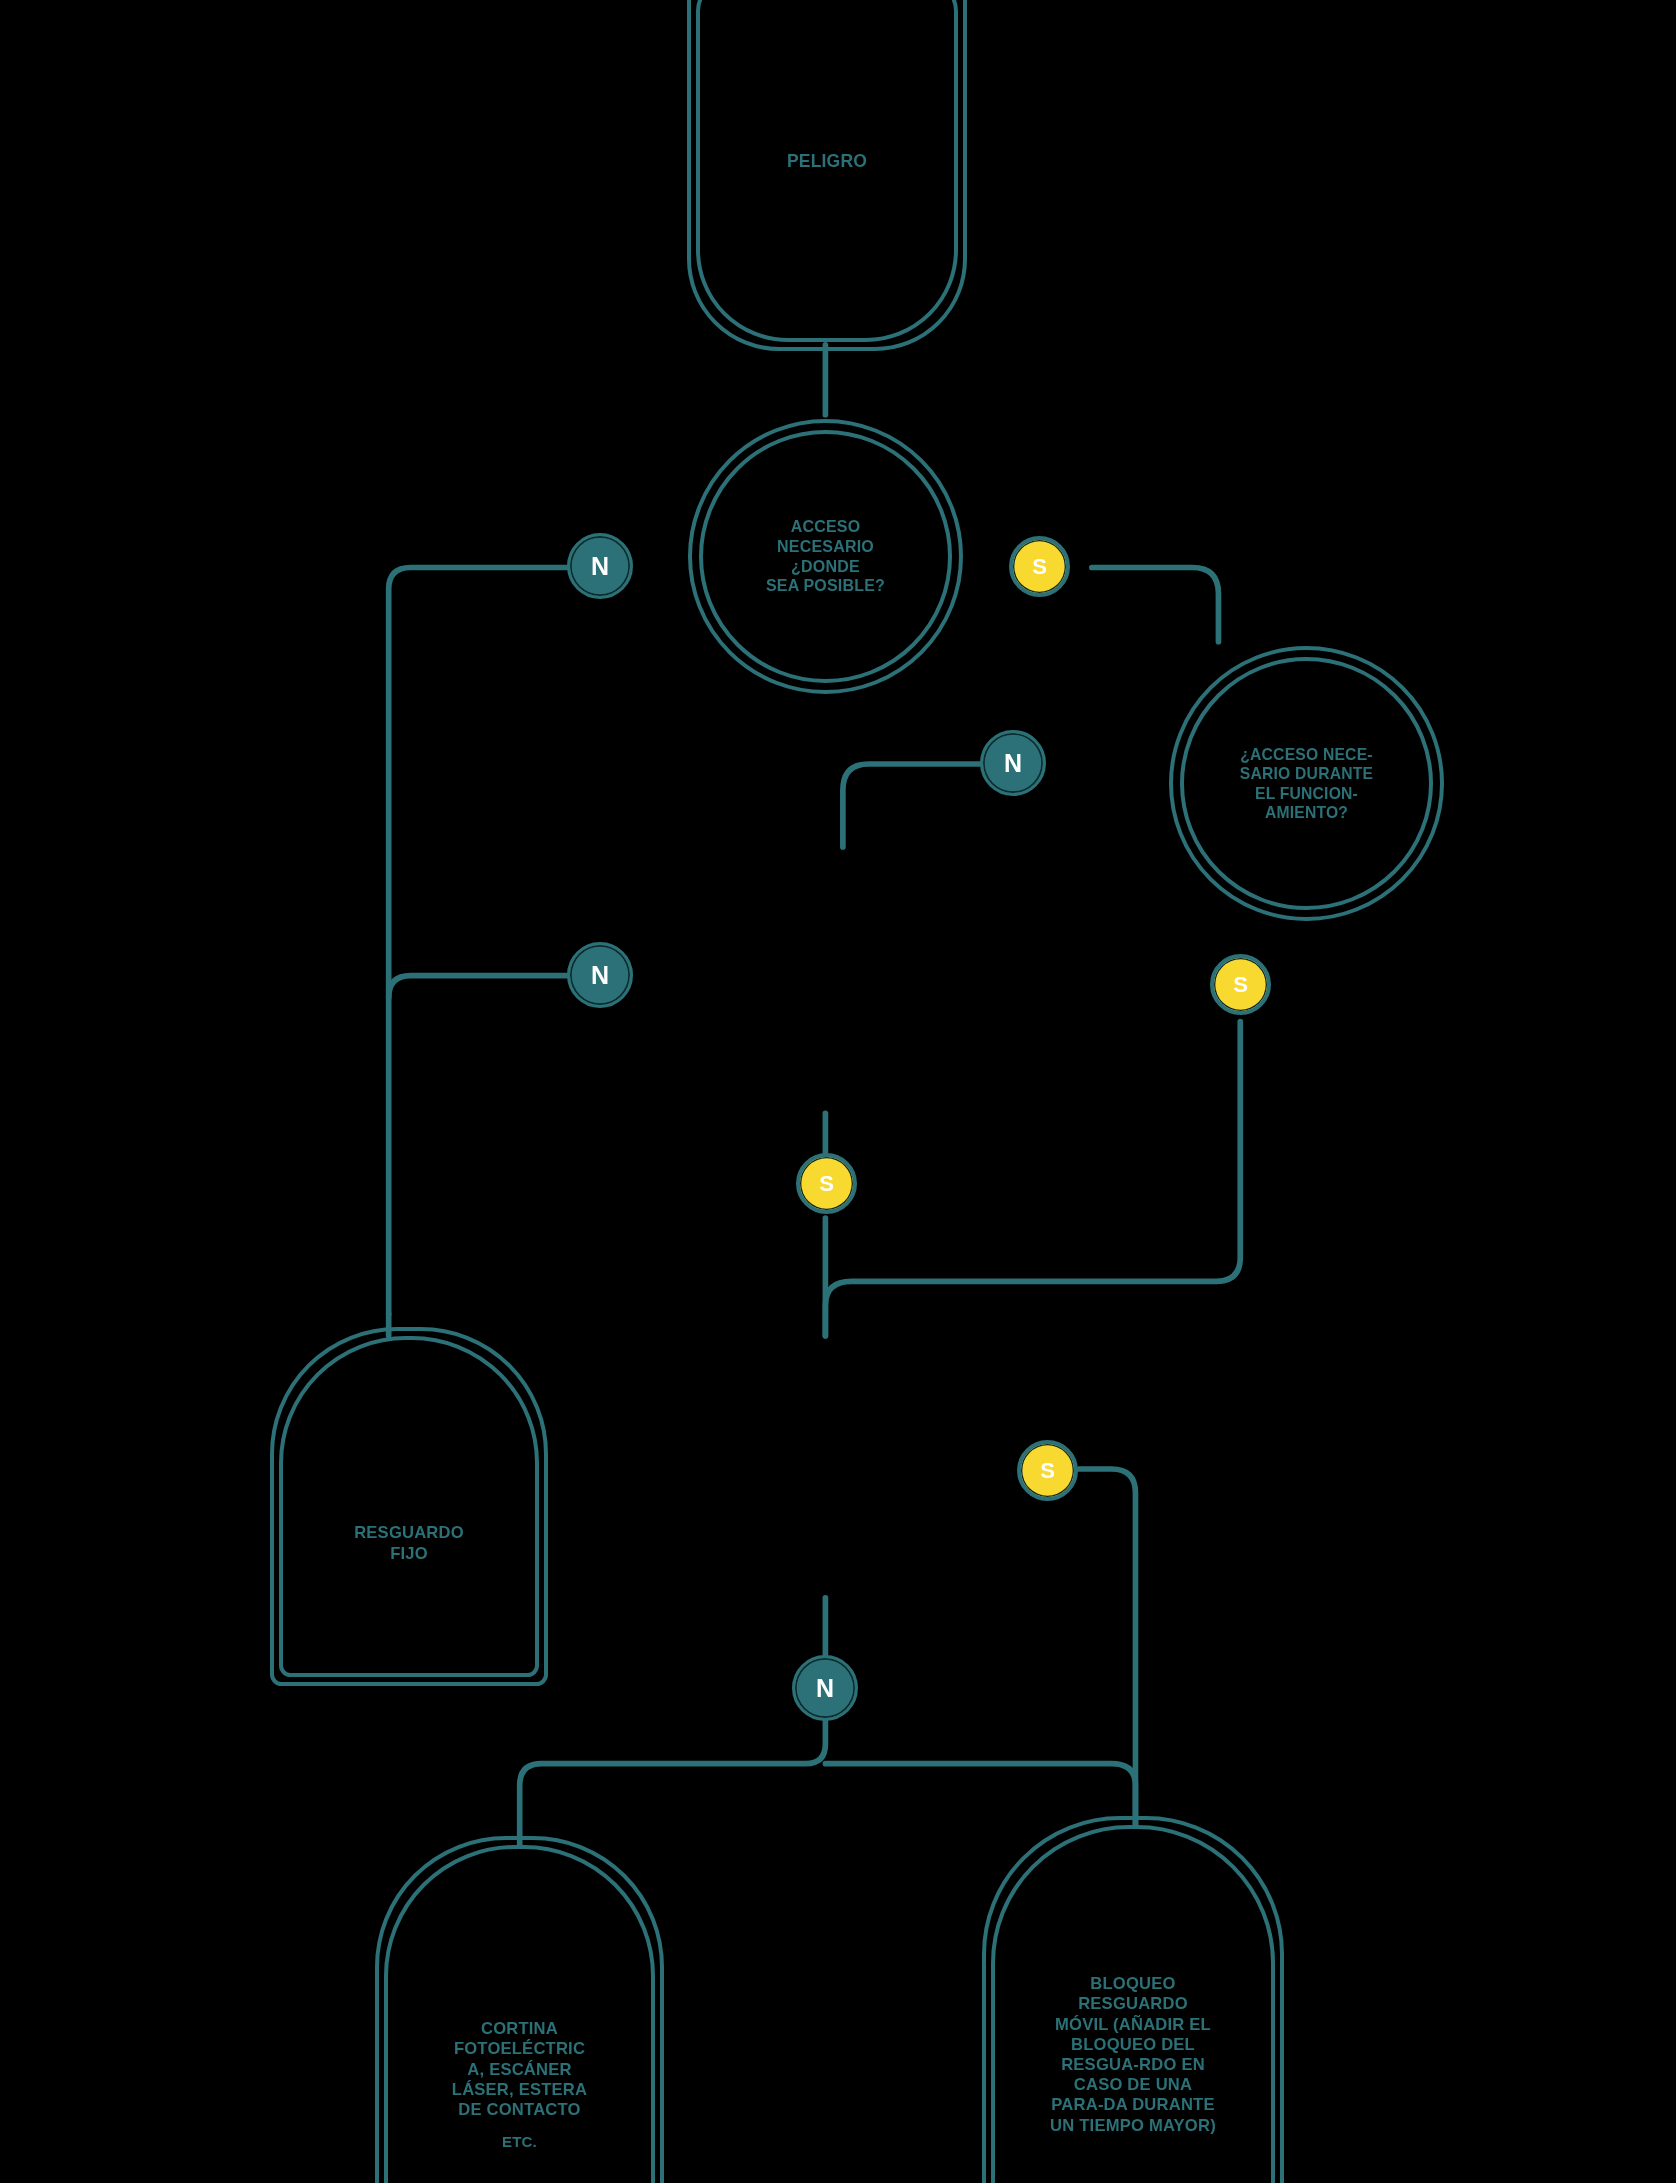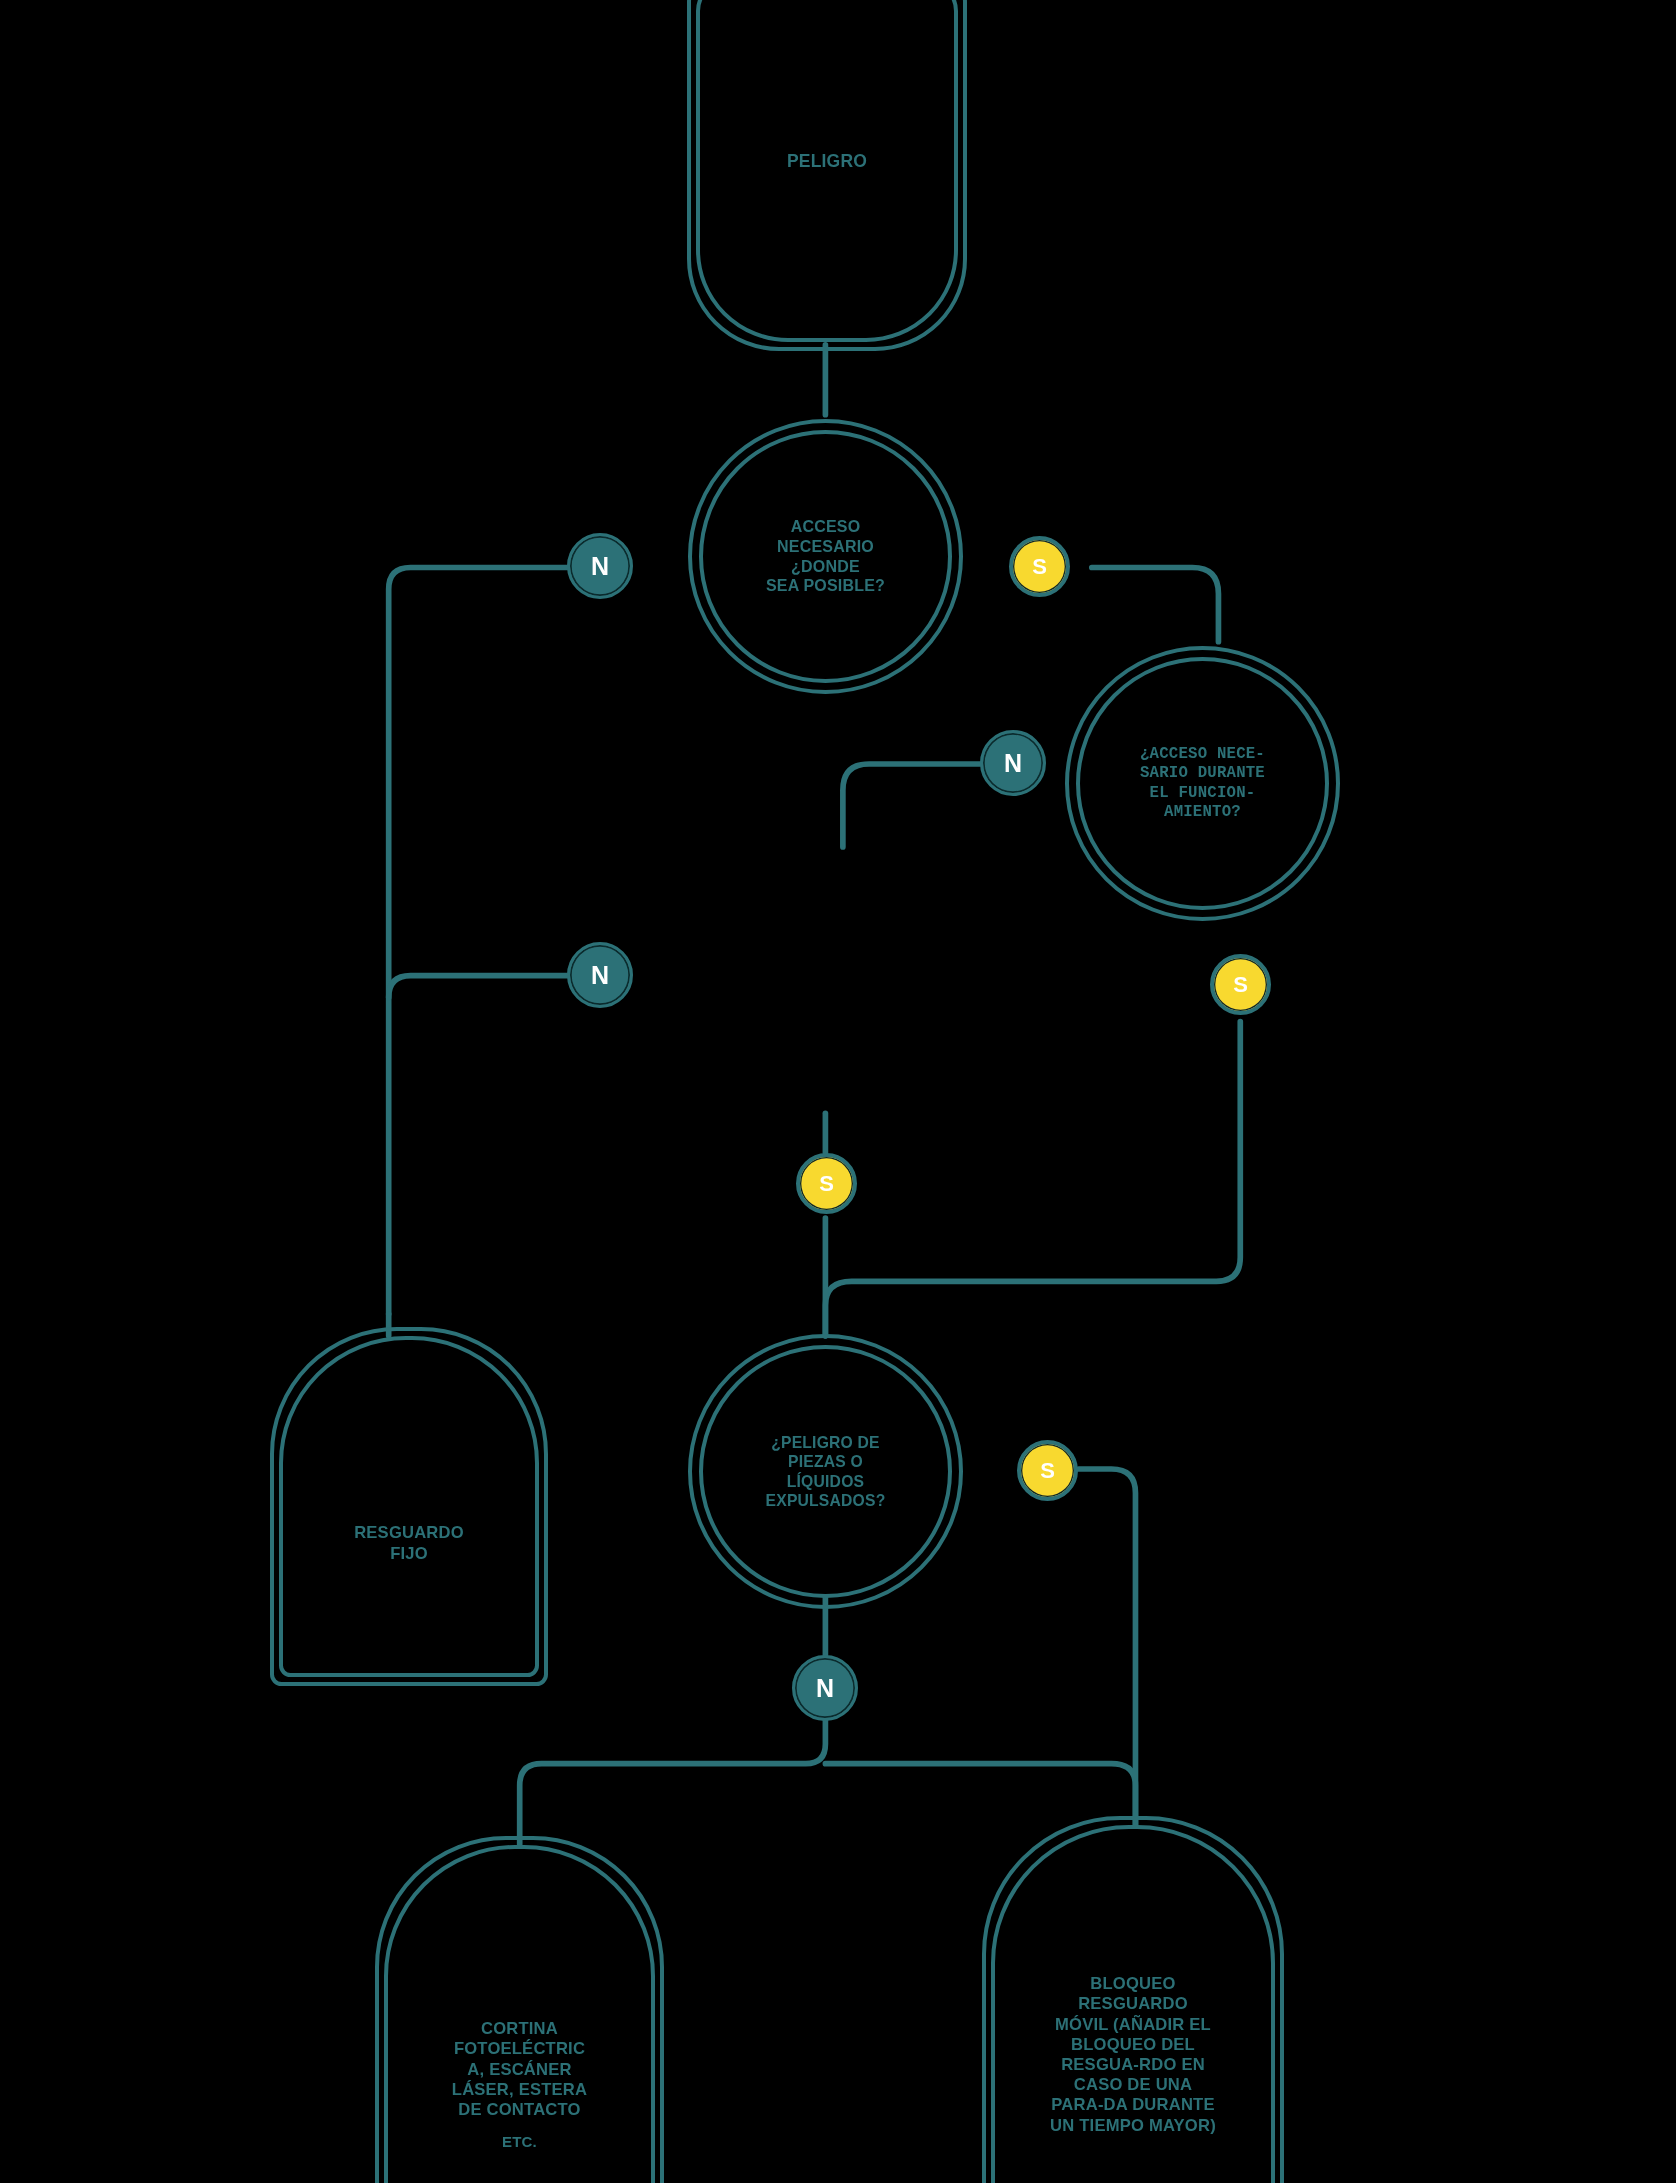--- a/index.html
+++ b/index.html
@@ -76,38 +76,30 @@
 
   <div class="node dec" style="left:699px;top:430px;width:253px;height:253px;font-size:16px;">
     <div class="txt">
       <div>ACCESO</div>
       <div>NECESARIO</div>
       <div>¿DONDE</div>
       <div>SEA POSIBLE?</div>
     </div>
   </div>
 
-  <div class="node dec" style="left:1076px;top:657px;width:253px;height:253px;font-size:15.7px;font-family:Liberation Mono, monospace;">
+  <div class="node dec" style="left:1180px;top:657px;width:253px;height:253px;font-size:15.7px;">
     <div class="txt">
       <div>¿ACCESO NECE-</div>
       <div>SARIO DURANTE</div>
       <div>EL FUNCION-</div>
       <div>AMIENTO?</div>
     </div>
   </div>
 
 
-  <div class="node dec" style="left:699px;top:1345px;width:253px;height:253px;font-size:15.7px;">
-    <div class="txt">
-      <div>¿PELIGRO DE</div>
-      <div>PIEZAS O</div>
-      <div>LÍQUIDOS</div>
-      <div>EXPULSADOS?</div>
-    </div>
-  </div>
 
   <div class="node term" style="left:279px;top:1336px;width:260px;height:341px;
               border-radius:127px 127px 11.4px 11.4px;font-size:16.6px;">
     <div class="txt" style="margin-top:74px;">
       <div>RESGUARDO</div>
       <div>FIJO</div>
     </div>
   </div>
 
   <div class="node term" style="left:384px;top:1845px;width:271px;height:393px;

